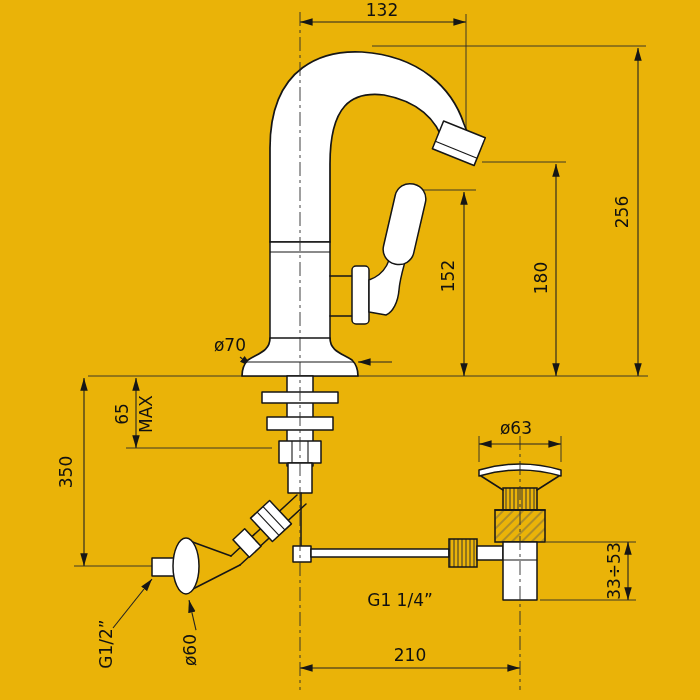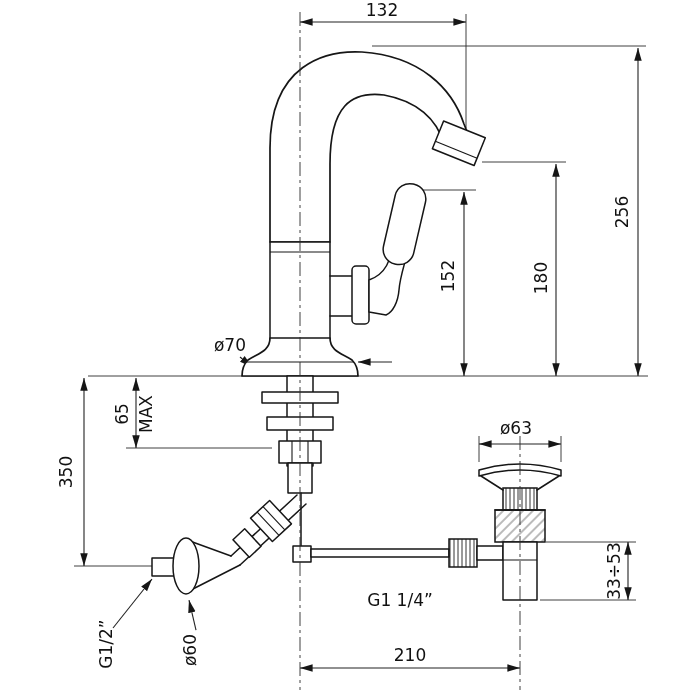--- a/index.html
+++ b/index.html
@@ -1,16 +1,16 @@
 <!DOCTYPE html>
 <html><head>
 <meta charset="utf-8">
 <style>
   html,body{margin:0;padding:0;background:#e9e9e9;}
-  .canvas{width:700px;height:700px;background:#ffffff;position:relative;margin:0 auto;
+  .canvas{width:700px;height:700px;background:#eab308;position:relative;margin:0 auto;
           font-family:"DejaVu Sans", sans-serif;}
   svg{display:block}
   .outline{fill:#ffffff;stroke:#161616;stroke-width:1.7;stroke-linejoin:round;stroke-linecap:round;}
   .part{fill:#ffffff;stroke:#161616;stroke-width:1.5;stroke-linejoin:round;}
   .pline{fill:none;stroke:#161616;stroke-width:1.5;stroke-linecap:round;}
   .thinline{fill:none;stroke:#161616;stroke-width:1.1;}
   .dim{stroke:#222222;stroke-width:1.1;fill:none;}
   .ext{stroke:#2a2a2a;stroke-width:0.9;fill:none;}
   .cl{stroke:#2a2a2a;stroke-width:0.9;fill:none;stroke-dasharray:14 4 3 4;}
   text{font-family:"DejaVu Sans", sans-serif;font-size:17px;fill:#111111;}

